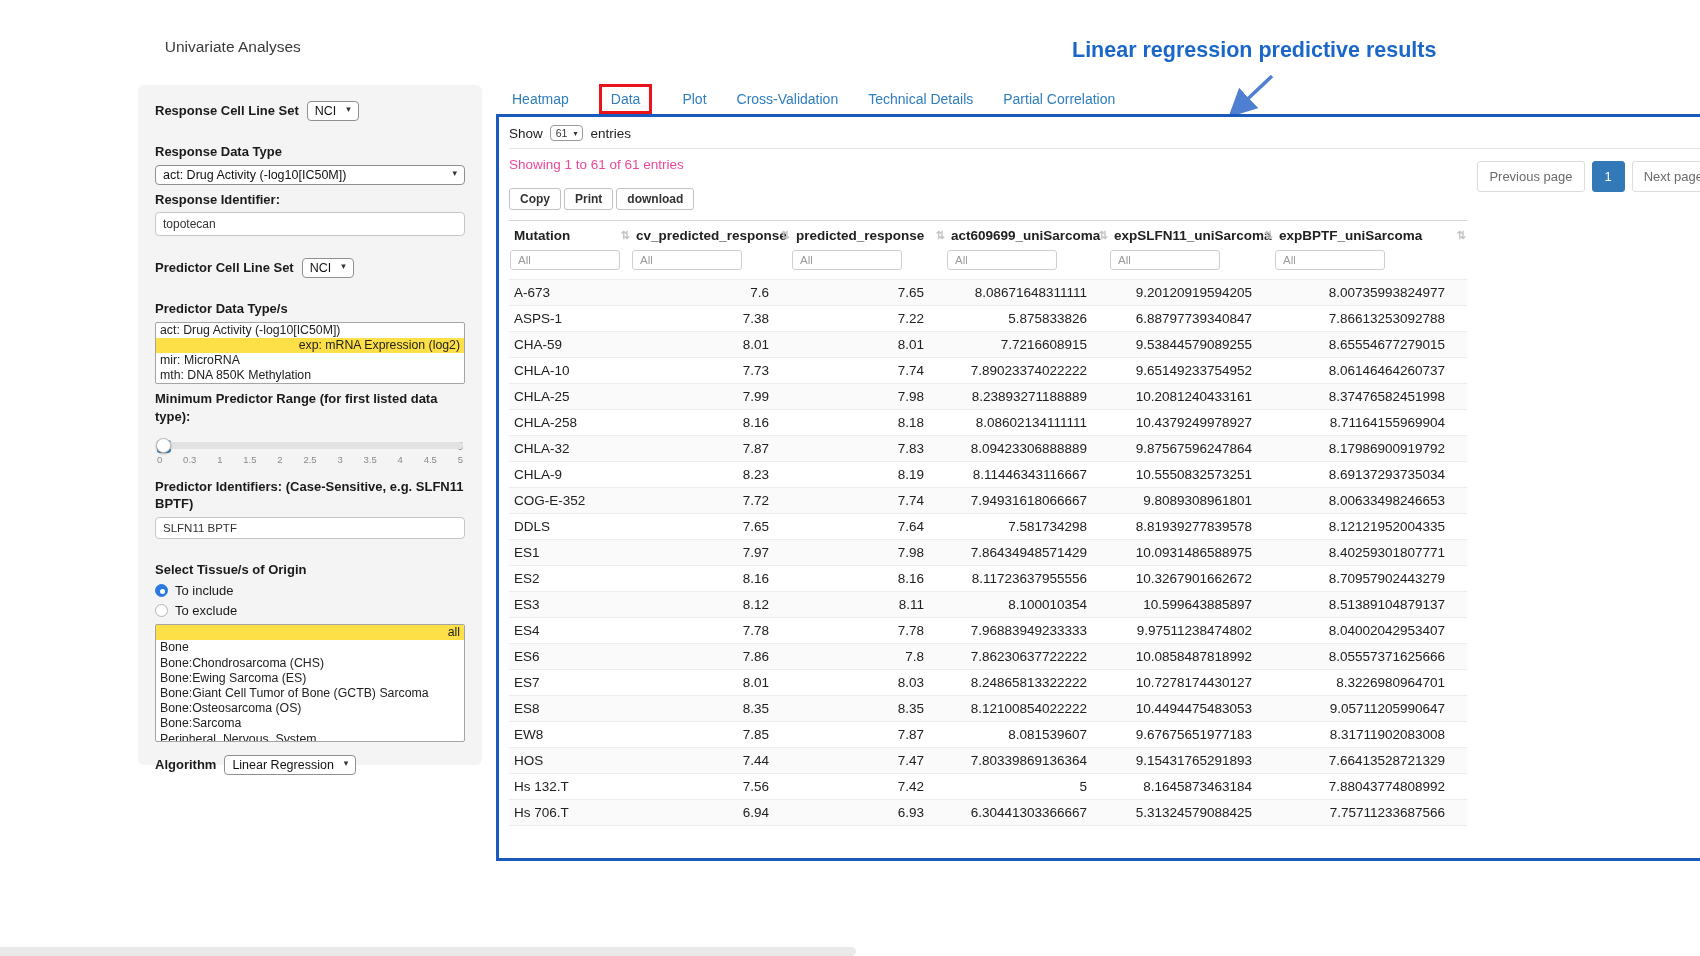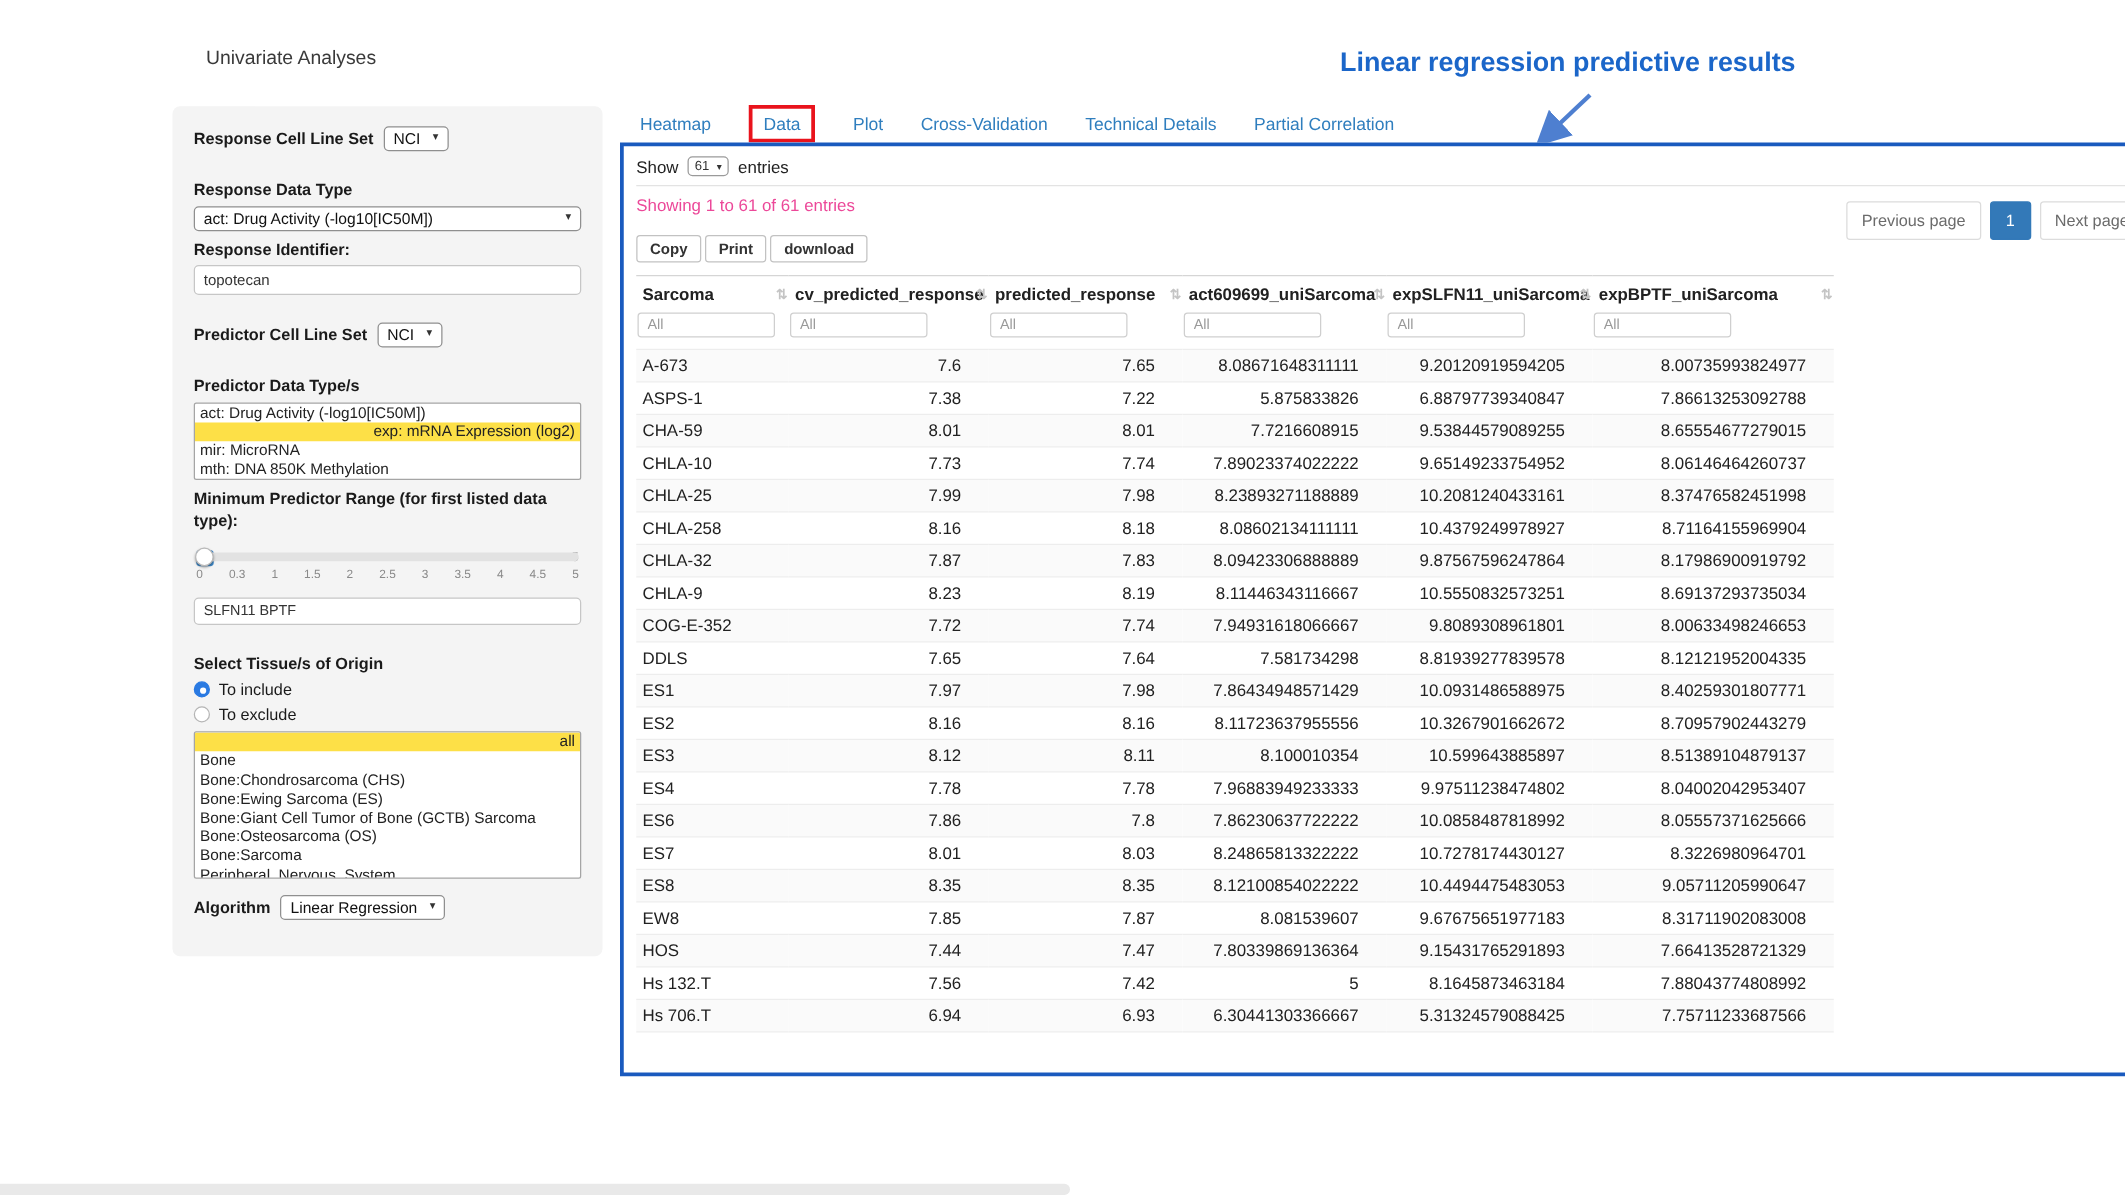--- a/index.html
+++ b/index.html
@@ -163,20 +163,21 @@
           <span>3</span>
           <span>3.5</span>
           <span>4</span>
           <span>4.5</span>
           <span>5</span>
         </div>
     </div>
   </div>
 
   <div class="grp mb-lg">
+    <div class="lbl">Predictor Identifiers: (Case-Sensitive, e.g. SLFN11 BPTF)</div>
     <input class="txt small" value="SLFN11 BPTF" style="">
   </div>
 
   <div class="grp mb-sm">
     <div class="lbl">Select Tissue/s of Origin</div>
     <div>
         <div class="radio-row">
           <span class="radio-circle checked"></span>
           <span>To include</span>
         </div>
@@ -249,21 +250,21 @@
       <colgroup>
           <col style="width: 122px;">
           <col style="width: 160px;">
           <col style="width: 155px;">
           <col style="width: 163px;">
           <col style="width: 165px;">
           <col style="width: 193px;">
         </colgroup>
       <thead>
           <tr>
-            <th><span>Sarcoma</span><span class="sort-icon">⇅</span></th>
+            <th><span>Mutation</span><span class="sort-icon">⇅</span></th>
             <th><span>cv_predicted_response</span><span class="sort-icon">⇅</span></th>
             <th><span>predicted_response</span><span class="sort-icon">⇅</span></th>
             <th><span>act609699_uniSarcoma</span><span class="sort-icon">⇅</span></th>
             <th><span>expSLFN11_uniSarcoma</span><span class="sort-icon">⇅</span></th>
             <th><span>expBPTF_uniSarcoma</span><span class="sort-icon">⇅</span></th>
           </tr>
           <tr>
             <td class="filter-cell"><input placeholder="All" style=""></td>
             <td class="filter-cell"><input placeholder="All" style=""></td>
             <td class="filter-cell"><input placeholder="All" style=""></td>

